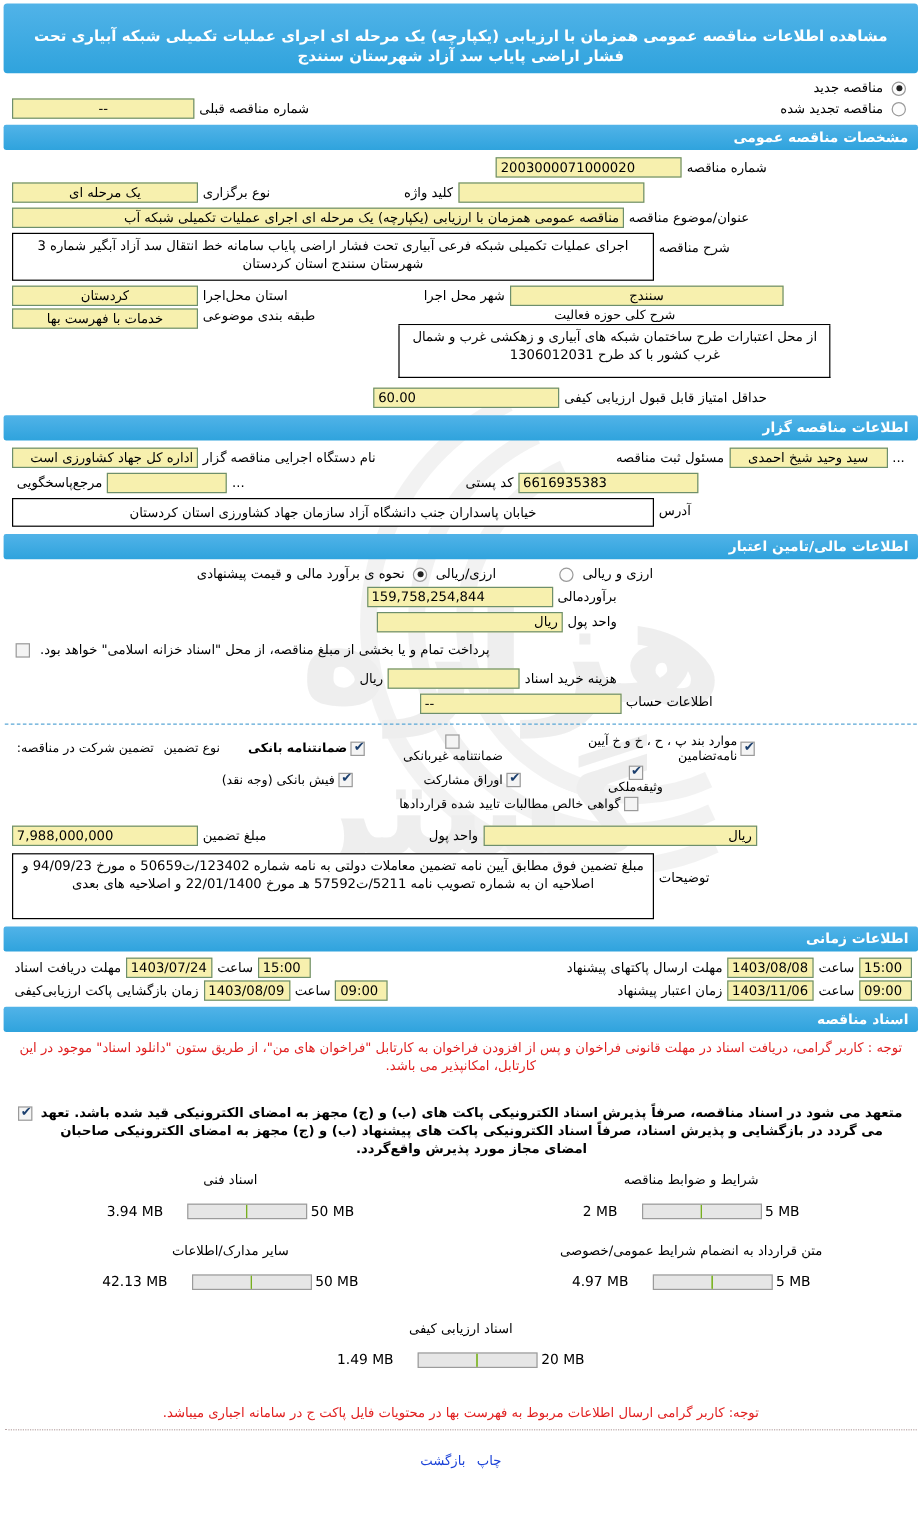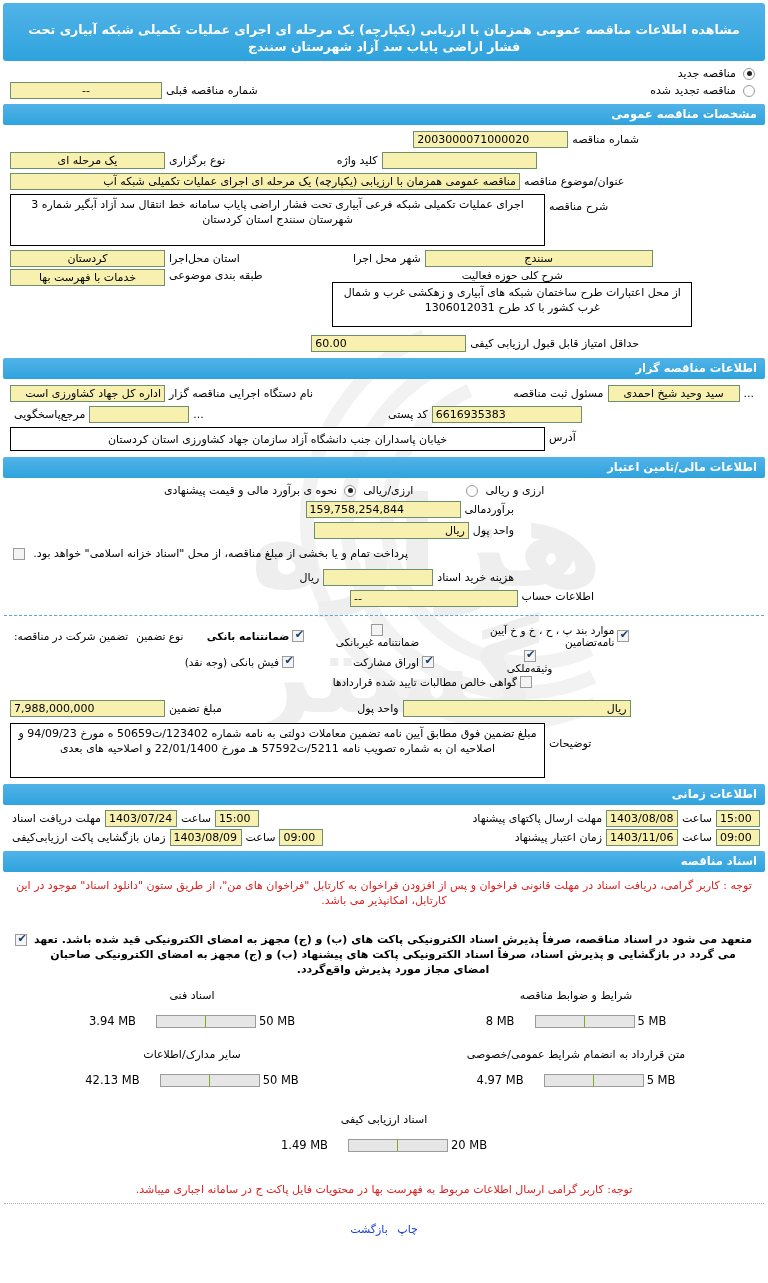--- a/index.html
+++ b/index.html
@@ -254,21 +254,21 @@
 
   <div class="row">
     <span class="flexgap"></span>
     <span class="lbl">عنوان/موضوع مناقصه</span>
     <span class="fld" style="width:510px;text-align:right;">مناقصه عمومی همزمان با ارزیابی (یکپارچه) یک مرحله ای اجرای عملیات تکمیلی شبکه آب</span>
   </div>
 
   <div class="row" style="align-items:flex-start;">
     <span class="flexgap"></span>
     <span class="lbl" style="padding-top:6px;">شرح مناقصه</span>
-    <span class="box-ro" style="width:535px;height:52px;">اجرای عملیات تکمیلی شبکه فرعی آبیاری تحت فشار اراضی پایاب سامانه خط انتقال سد آزاد آبگیر شماره 3 شهرستان سنندج استان کردستان</span>
+    <span class="box-ro" style="width:535px;height:40px;">اجرای عملیات تکمیلی شبکه فرعی آبیاری تحت فشار اراضی پایاب سامانه خط انتقال سد آزاد آبگیر شماره 3 شهرستان سنندج استان کردستان</span>
   </div>
 
   <div class="row">
     <span class="flexgap"></span>
     <span class="fld" style="width:228px;">سنندج</span>
     <span class="lbl">شهر محل اجرا</span>
     <span class="flexgap"></span>
     <span class="lbl">استان محل‌اجرا</span>
     <span class="fld" style="width:155px;">کردستان</span>
   </div>
@@ -450,21 +450,21 @@
 
   <div style="display:flex;align-items:flex-start;padding:2px 12px;margin-top:20px;">
     <span class="note-black" style="flex:1 1 auto;padding:0 4px;">متعهد می شود در اسناد مناقصه، صرفاً پذیرش اسناد الکترونیکی پاکت های (ب) و (ج) مجهز به امضای الکترونیکی قید شده باشد. تعهد می گردد در بازگشایی و پذیرش اسناد، صرفاً اسناد الکترونیکی پاکت های پیشنهاد (ب) و (ج) مجهز به امضای الکترونیکی صاحبان امضای مجاز مورد پذیرش واقع‌گردد.</span>
     <span class="cbox on" style="margin-top:2px;"></span>
   </div>
 
   <div class="docs-grid">
     <div class="doc-cell">
       <div class="doc-cap">شرایط و ضوابط مناقصه</div>
       <div class="bar-line">
-        <span class="bar-used">8 MB</span>
+        <span class="bar-used">2 MB</span>
         <span class="bar-track"><span class="bar-fill" style="width:80%"></span></span>
         <span class="bar-max">5 MB</span>
       </div>
     </div>
     <div class="doc-cell">
       <div class="doc-cap">اسناد فنی</div>
       <div class="bar-line">
         <span class="bar-used">3.94 MB</span>
         <span class="bar-track"><span class="bar-fill" style="width:8%"></span></span>
         <span class="bar-max">50 MB</span>

